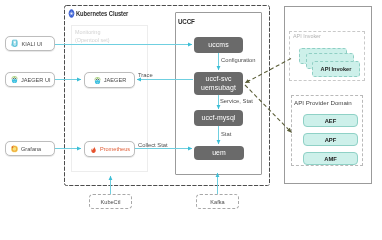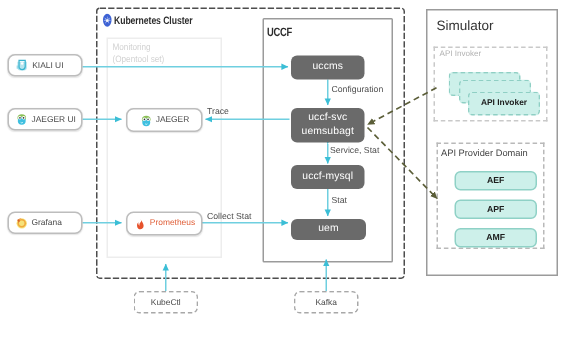--- a/index.html
+++ b/index.html
@@ -107,21 +107,20 @@
         <path d="M15.6 18.7 l-2.4-3.9 l1.05-0.6 z"></path>
         <path d="M8.4 18.7 l2.4-3.9 l-1.05-0.6 z"></path>
         <path d="M5.0 13.4 l4.3-1.5 l-0.4-1.16 z"></path>
         <path d="M6.6 7.3 l3.0 3.3 l0.9-0.72 z"></path>
         <circle cx="12" cy="12.3" r="2.7"></circle>
       </g>
     </svg>
   </div>
   <div class="abs node ttl ttl-k8s">Kubernetes Cluster</div>
   <div class="abs node ttl ttl-uccf">UCCF</div>
-  <div class="abs node ttl ttl-sim">Simulator</div>
   <div class="abs node ttl-mon">Monitoring
 (Opentool set)</div>
   <div class="abs node ttl-inv">API Invoker</div>
   <div class="abs node ttl-apd">API Provider Domain</div>
 
   <div class="abs white node" style="left:5px;top:36px;width:50px;height:15px;">
     <span class="ico">
       <svg viewBox="0 0 24 24" width="9.5" height="9.5">
         <path d="M4 5.5 h16 v9.5 a5 5 0 0 1 -5 5 h-6 a5 5 0 0 1 -5 -5 z" fill="#7ecfe2" opacity="0.55"></path>
         <path d="M6.8 3 h10.4 v10.6 a5.2 5.2 0 0 1 -5.2 5.2 a5.2 5.2 0 0 1 -5.2 -5.2 z" fill="none" stroke="#39b4cf" stroke-width="2.1"></path>

